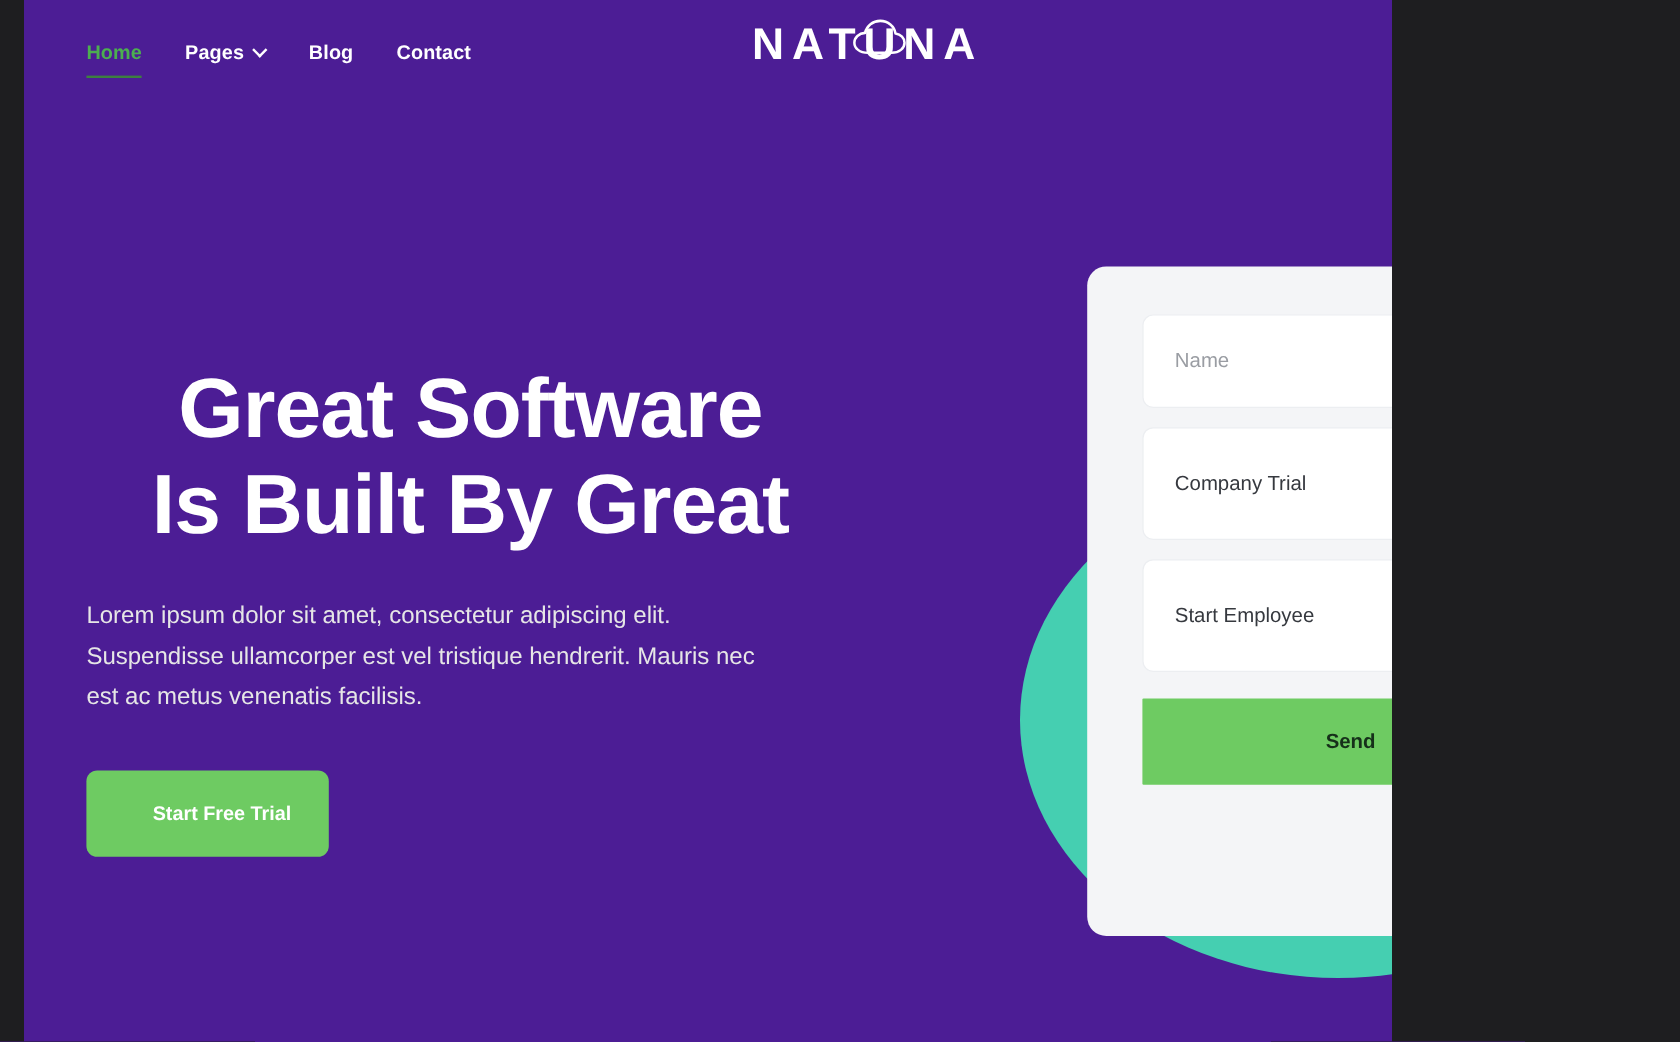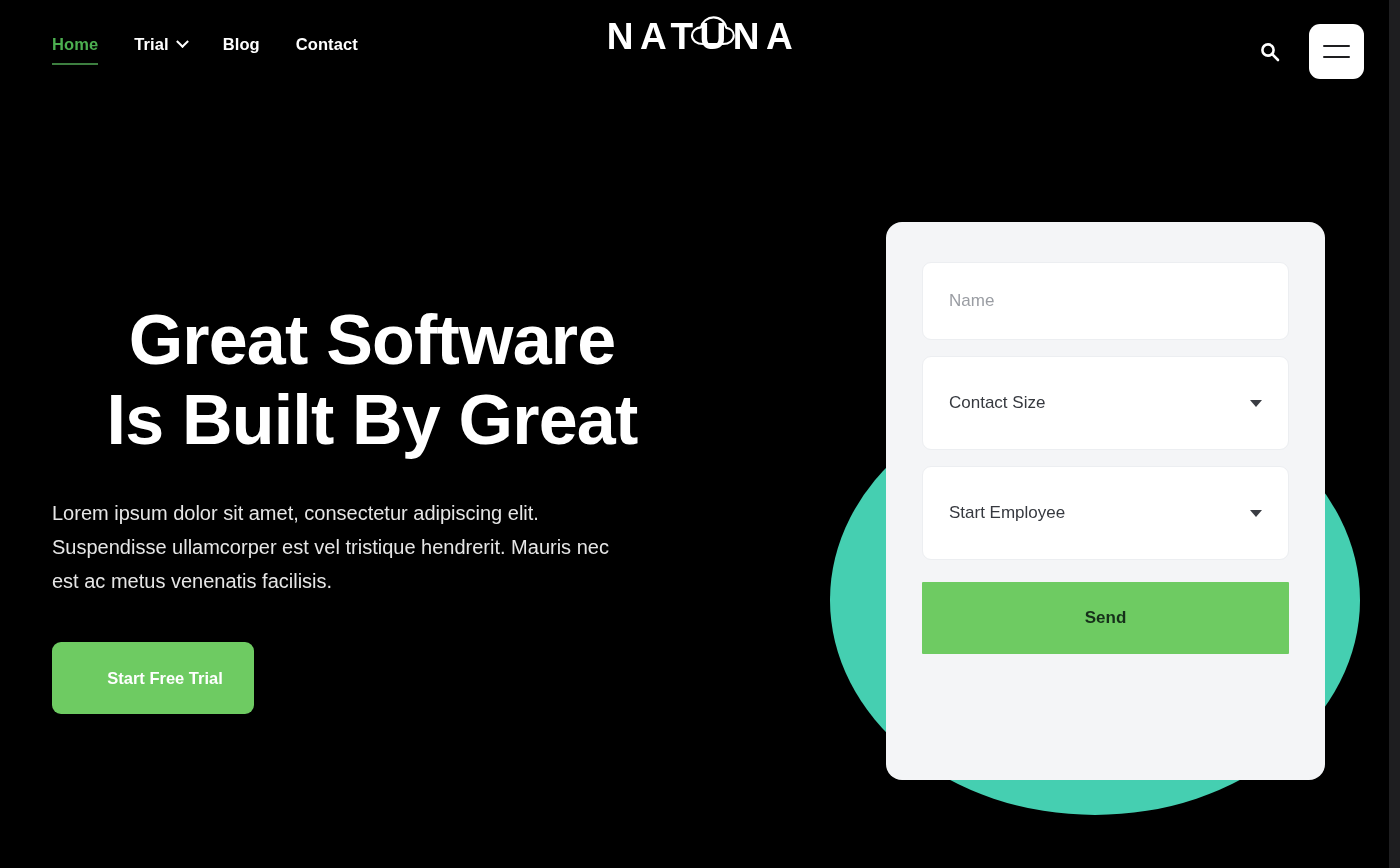--- a/index.html
+++ b/index.html
@@ -11,24 +11,25 @@
   }
 
   body {
     background: #1e1e20;
     font-family: "Liberation Sans", sans-serif;
     -webkit-font-smoothing: antialiased;
   }
 
   .page {
     position: relative;
-    width: 1389px;
+    width: 1140px;
     height: 868px;
-    background: #000000;
+    background: #4c1d95;
     overflow: hidden;
+    margin-left: 20px;
   }
 
   
   .header {
     position: absolute;
     top: 0; left: 0;
     width: 1400px;
     height: 104px;
     display: flex;
     align-items: center;
@@ -198,21 +199,21 @@
   }
 
   .form-card {
     position: absolute;
     left: 886px;
     top: 222px;
     width: 439px;
     height: 558px;
     background: #f4f5f7;
     border-radius: 16px;
-    padding: 40px 36px;
+    padding: 40px 46px;
     z-index: 2;
     display: flex;
     flex-direction: column;
     gap: 16px;
   }
 
   .field {
     width: 100%;
     height: 78px;
     background: #ffffff;
@@ -269,21 +270,21 @@
 <div class="page">
 
   <div class="header">
 
     <nav class="nav">
       <div class="nav-item active">
         <span>Home</span>
         <span class="nav-underline"></span>
       </div>
       <div class="nav-item">
-        <span>Trial</span>
+        <span>Pages</span>
         <span class="chev"></span>
       </div>
       <div class="nav-item">
         <span>Blog</span>
       </div>
       <div class="nav-item">
         <span>Contact</span>
       </div>
     </nav>
 
@@ -316,21 +317,21 @@
     <p class="hero-para">Lorem ipsum dolor sit amet, consectetur adipiscing elit. Suspendisse ullamcorper est vel tristique hendrerit. Mauris nec est ac metus venenatis facilisis.</p>
     <button class="cta">Start Free Trial</button>
   </div>
 
   <div class="circle"></div>
 
   <div class="form-card">
     <input class="field" type="text" placeholder="Name" style="">
 
     <div class="select">
-      <span>Contact Size</span>
+      <span>Company Trial</span>
       <span class="caret"></span>
     </div>
 
     <div class="select">
       <span>Start Employee</span>
       <span class="caret"></span>
     </div>
 
     <button class="send-btn">Send</button>
   </div>

